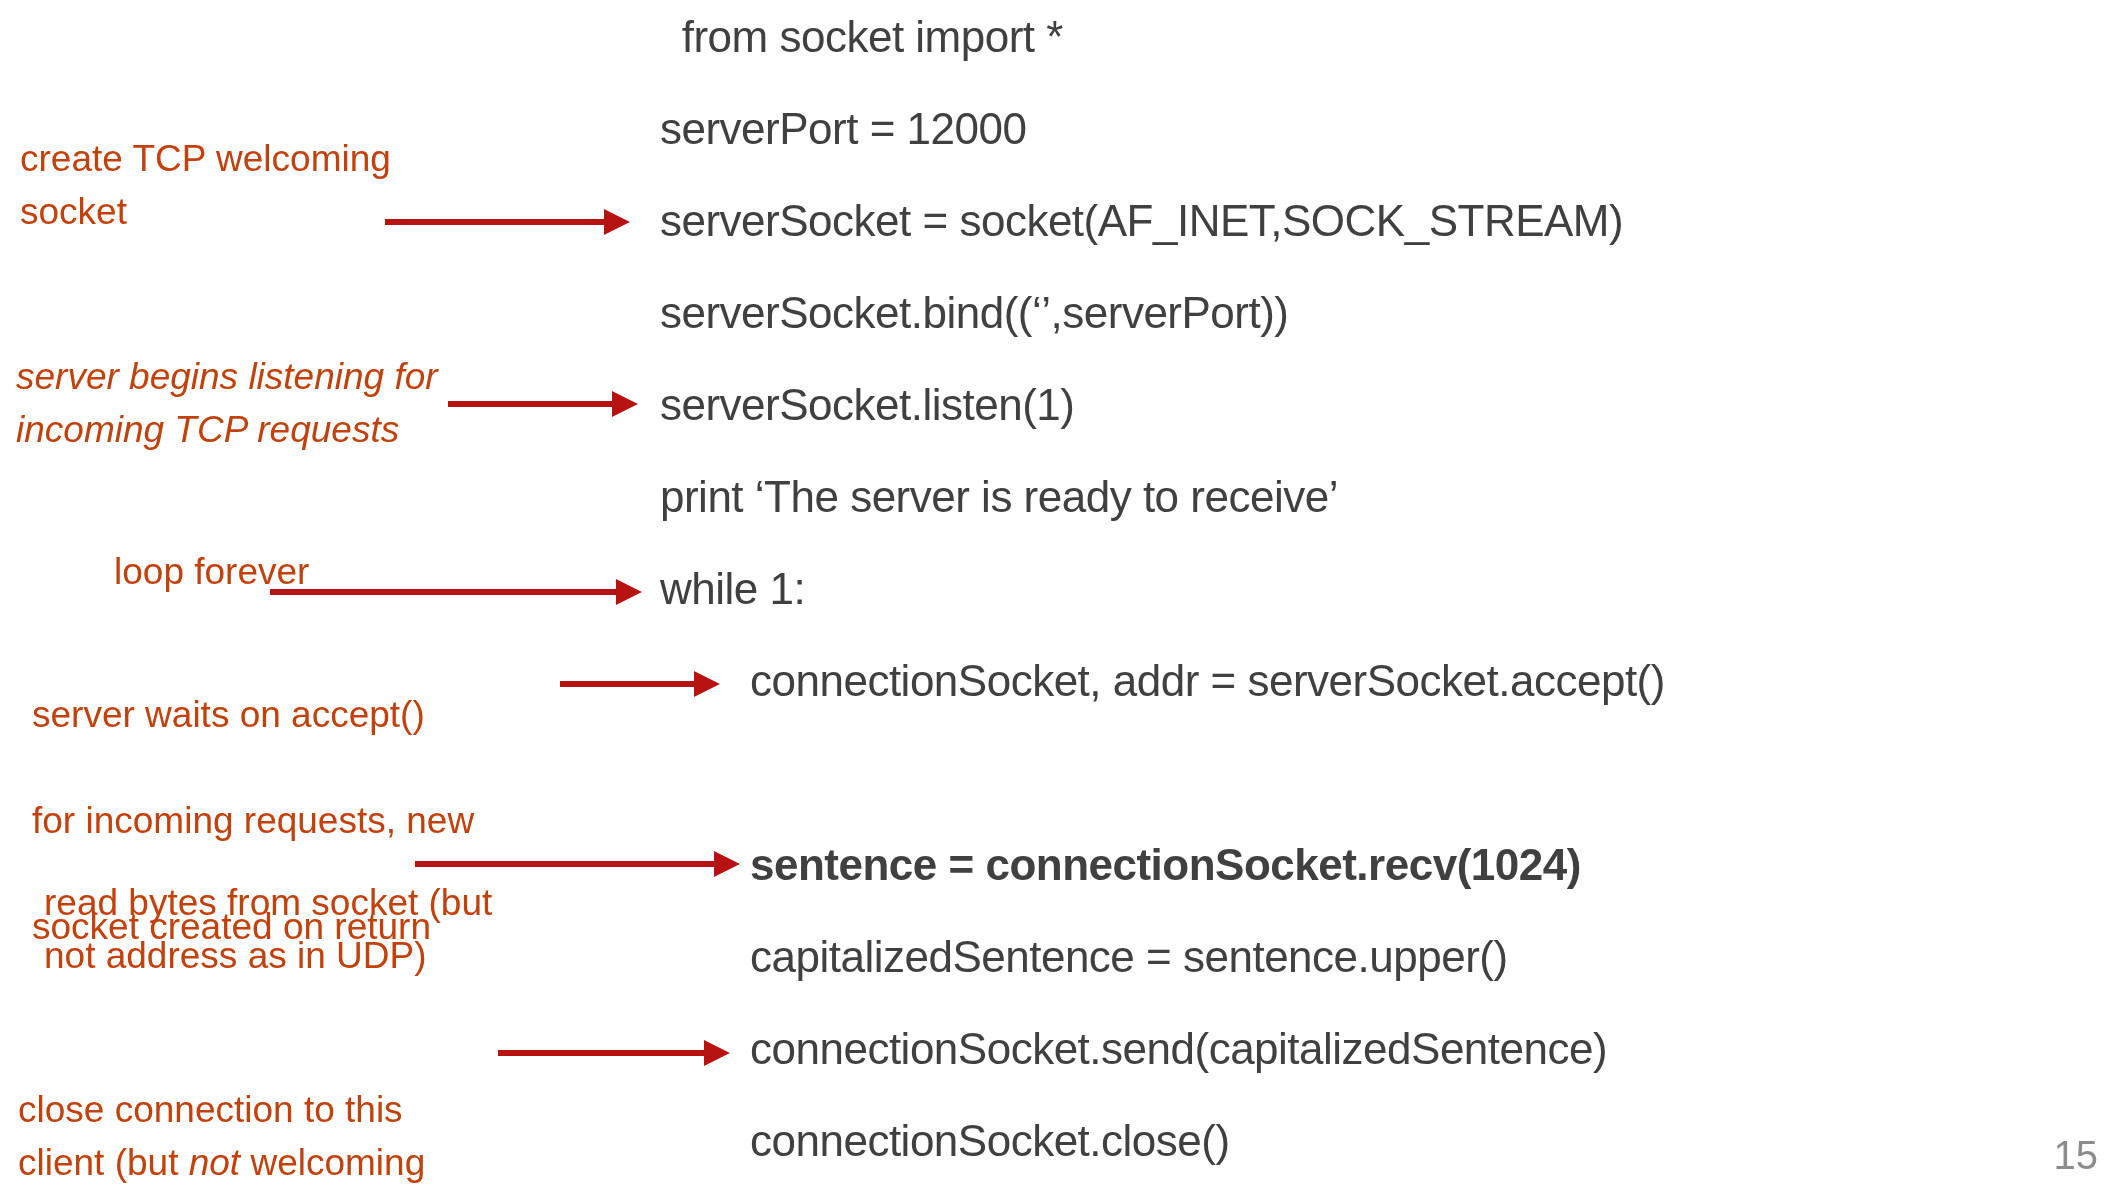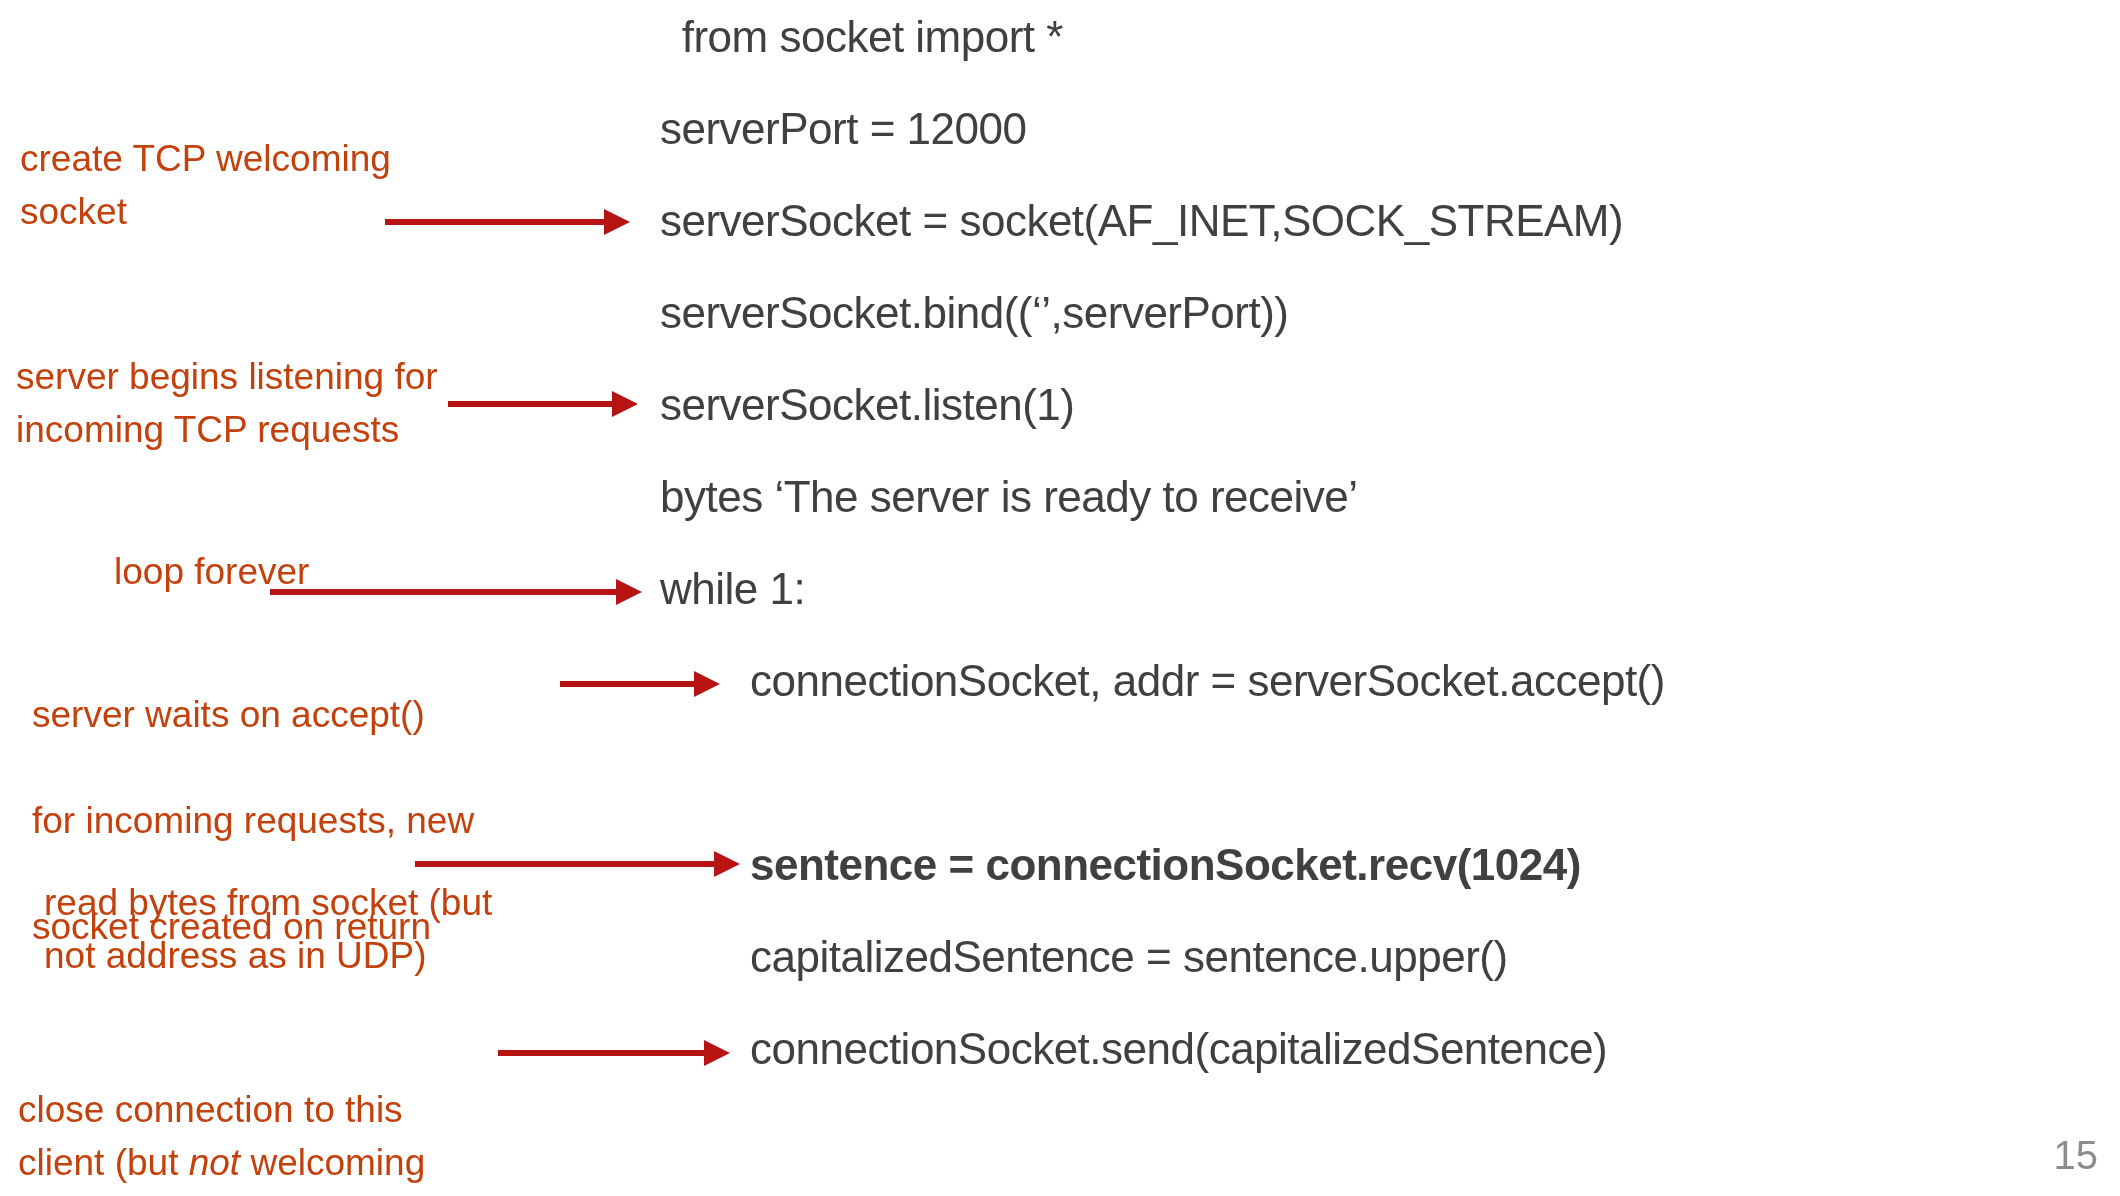--- a/index.html
+++ b/index.html
@@ -82,37 +82,38 @@
   <div class="code-line" style="left:670px; top:6px;"> from socket import *</div>
 
   <div class="code-line" style="left:660px; top:98px;">serverPort = 12000</div>
 
   <div class="code-line" style="left:660px; top:190px;">serverSocket = socket(AF_INET,SOCK_STREAM)</div>
 
   <div class="code-line" style="left:660px; top:282px;text-align:center;">serverSocket.bind((‘’,serverPort))</div>
 
   <div class="code-line" style="left:660px; top:374px;">serverSocket.listen(1)</div>
 
-  <div class="code-line" style="left:660px; top:466px;">bytes ‘The server is ready to receive’</div>
+  <div class="code-line" style="left:660px; top:466px;">print ‘The server is ready to receive’</div>
 
   <div class="code-line" style="left:660px; top:558px;">while 1:</div>
 
   <div class="code-line" style="left:750px; top:650px;">connectionSocket, addr = serverSocket.accept()</div>
 
   <div class="code-line" style="left:750px; top:834px;font-weight:bold;">sentence = connectionSocket.recv(1024)</div>
 
   <div class="code-line" style="left:750px; top:926px;">capitalizedSentence = sentence.upper()</div>
 
   <div class="code-line" style="left:750px; top:1018px;">connectionSocket.send(capitalizedSentence)</div>
 
+  <div class="code-line" style="left:750px; top:1110px;">connectionSocket.close()</div>
 
   <div class="annot" style="left:20px; top:132px; width:540px;">create TCP welcoming
 socket</div>
 
-  <div class="annot" style="left:16px; top:350px; width:560px;">server begins listening for
+  <div class="annot" style="left:16px; top:350px; width:560px;font-style:italic;">server begins listening for
 incoming TCP requests</div>
 
   <div class="annot" style="left:114px; top:545px; width:300px;">loop forever</div>
 
   <div class="annot" style="left:32px; top:635px; width:570px;">
     <div>server waits on accept()</div>
     <div>for incoming requests, new</div>
     <div>socket created on return</div>
   </div>
 

